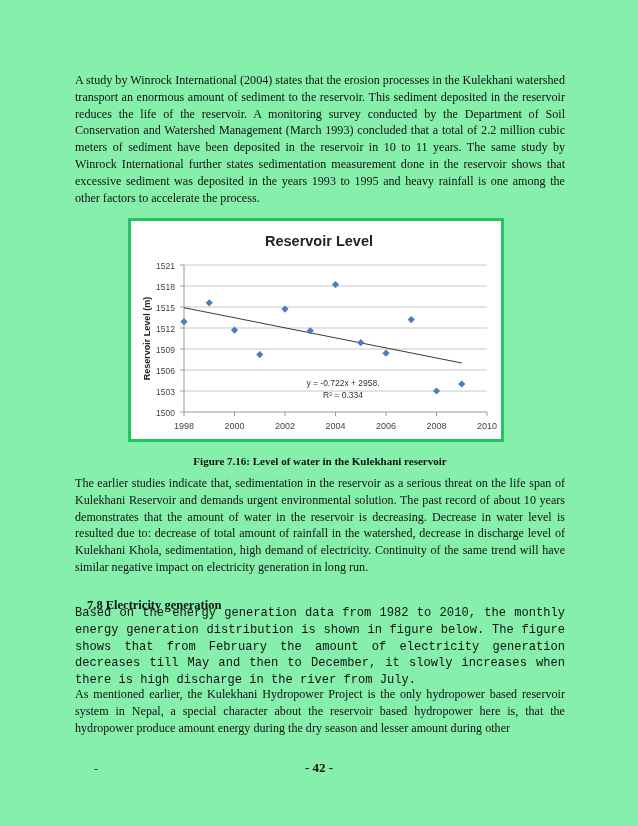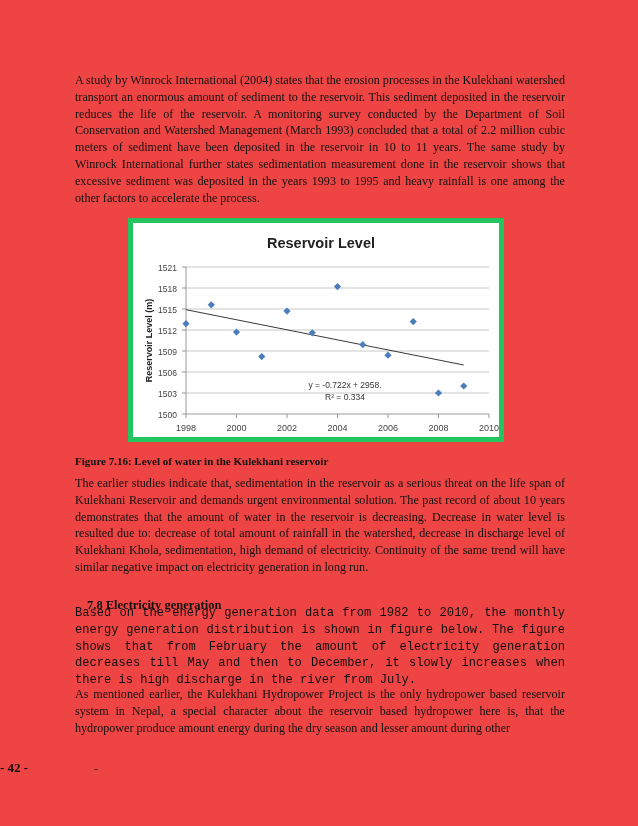--- a/index.html
+++ b/index.html
@@ -1,41 +1,41 @@
 <!DOCTYPE html>
 <html><head>
 <meta charset="utf-8">
 <style>
   html, body { margin: 0; padding: 0; background: #ffffff; }
   body { width: 638px; height: 826px; position: relative; overflow: hidden; }
-  .page { position: absolute; left: 0; top: 0; width: 638px; height: 826px; background: #ef4444; }
+  .page { position: absolute; left: 0; top: 0; width: 638px; height: 826px; background: #86efac; }
   .para {
     position: absolute; left: 75px; width: 490px;
     font-family: "Liberation Serif", serif; font-size: 12.1px; line-height: 16.8px;
     color: #111; text-align: justify; margin: 0;
   }
   .heading {
     position: absolute; left: 75px; top: 586px;
     font-family: "Liberation Serif", serif; font-weight: bold; font-size: 12.5px; color: #111; margin: 12px;
   }
   .caption {
-    position: absolute; left: 75px; width: 490px; top: 455px; text-align: left;
+    position: absolute; left: 75px; width: 490px; top: 455px; text-align: center;
     font-family: "Liberation Serif", serif; font-weight: bold; font-size: 11px; color: #111;
   }
   .chart-frame {
     position: absolute; left: 128px; top: 218px; width: 376px; height: 224px;
-    border: 5px solid #22c55e; background: #fff; box-sizing: border-box;
+    border: 3px solid #22c55e; background: #fff; box-sizing: border-box;
   }
   .chart-svg { position: absolute; left: 0; top: 0; }
   .footer-left {
     position: absolute; left: 94px; top: 762px;
     font-family: "Liberation Serif", serif; font-size: 12px; color: #333;
   }
   .footer-page {
-    position: absolute; left: 0; width: 638px; top: 760px; text-align: left;
+    position: absolute; left: 0; width: 638px; top: 760px; text-align: center;
     font-family: "Liberation Serif", serif; font-size: 13px; color: #111;
   }
   .footer-page b { font-weight: bold; }
 </style>
 </head>
 <body>
 
 <div class="page">
 
   <p class="para" style="top:72px;">A study by Winrock International (2004) states that the erosion processes in the Kulekhani watershed transport an enormous amount of sediment to the reservoir. This sediment deposited in the reservoir reduces the life of the reservoir.  A monitoring survey conducted by the Department of Soil Conservation and Watershed Management (March 1993) concluded that a total of 2.2 million cubic meters of sediment have been deposited in the reservoir in 10 to 11 years. The same study by Winrock International further states sedimentation measurement done in the reservoir shows that excessive sediment was deposited in the years 1993 to 1995 and heavy rainfall is one among the other factors to accelerate the process.</p>

